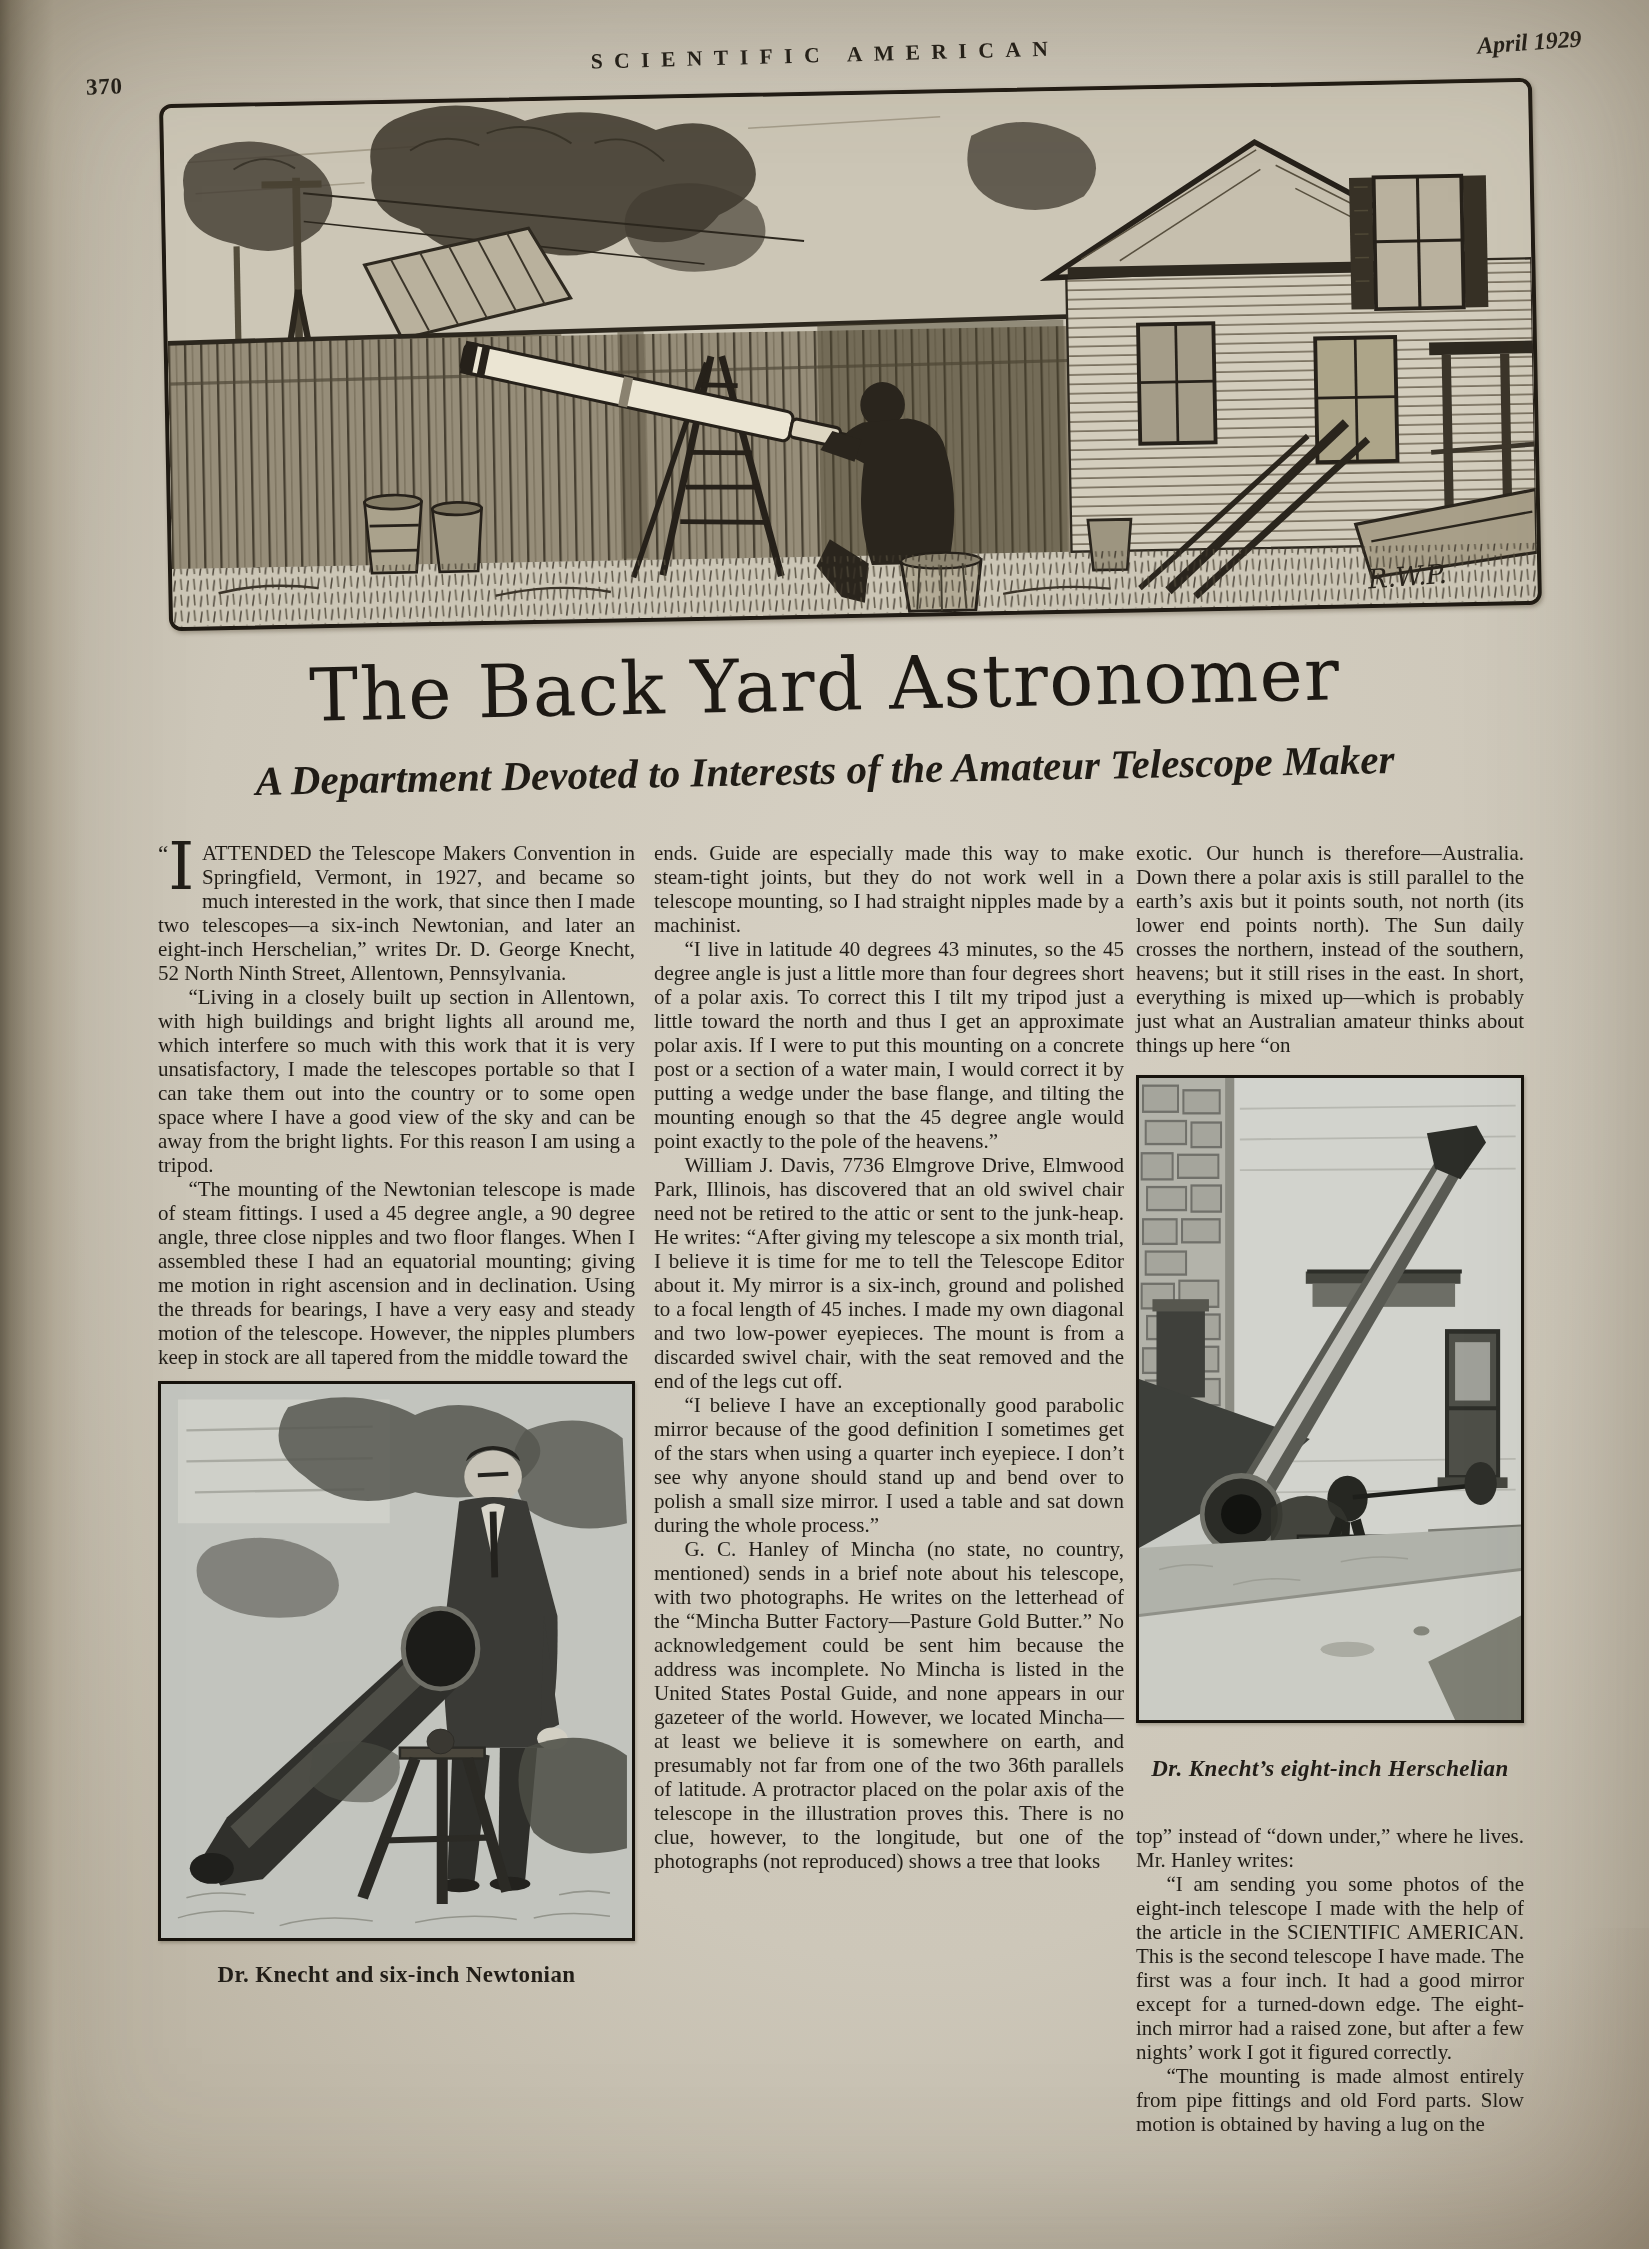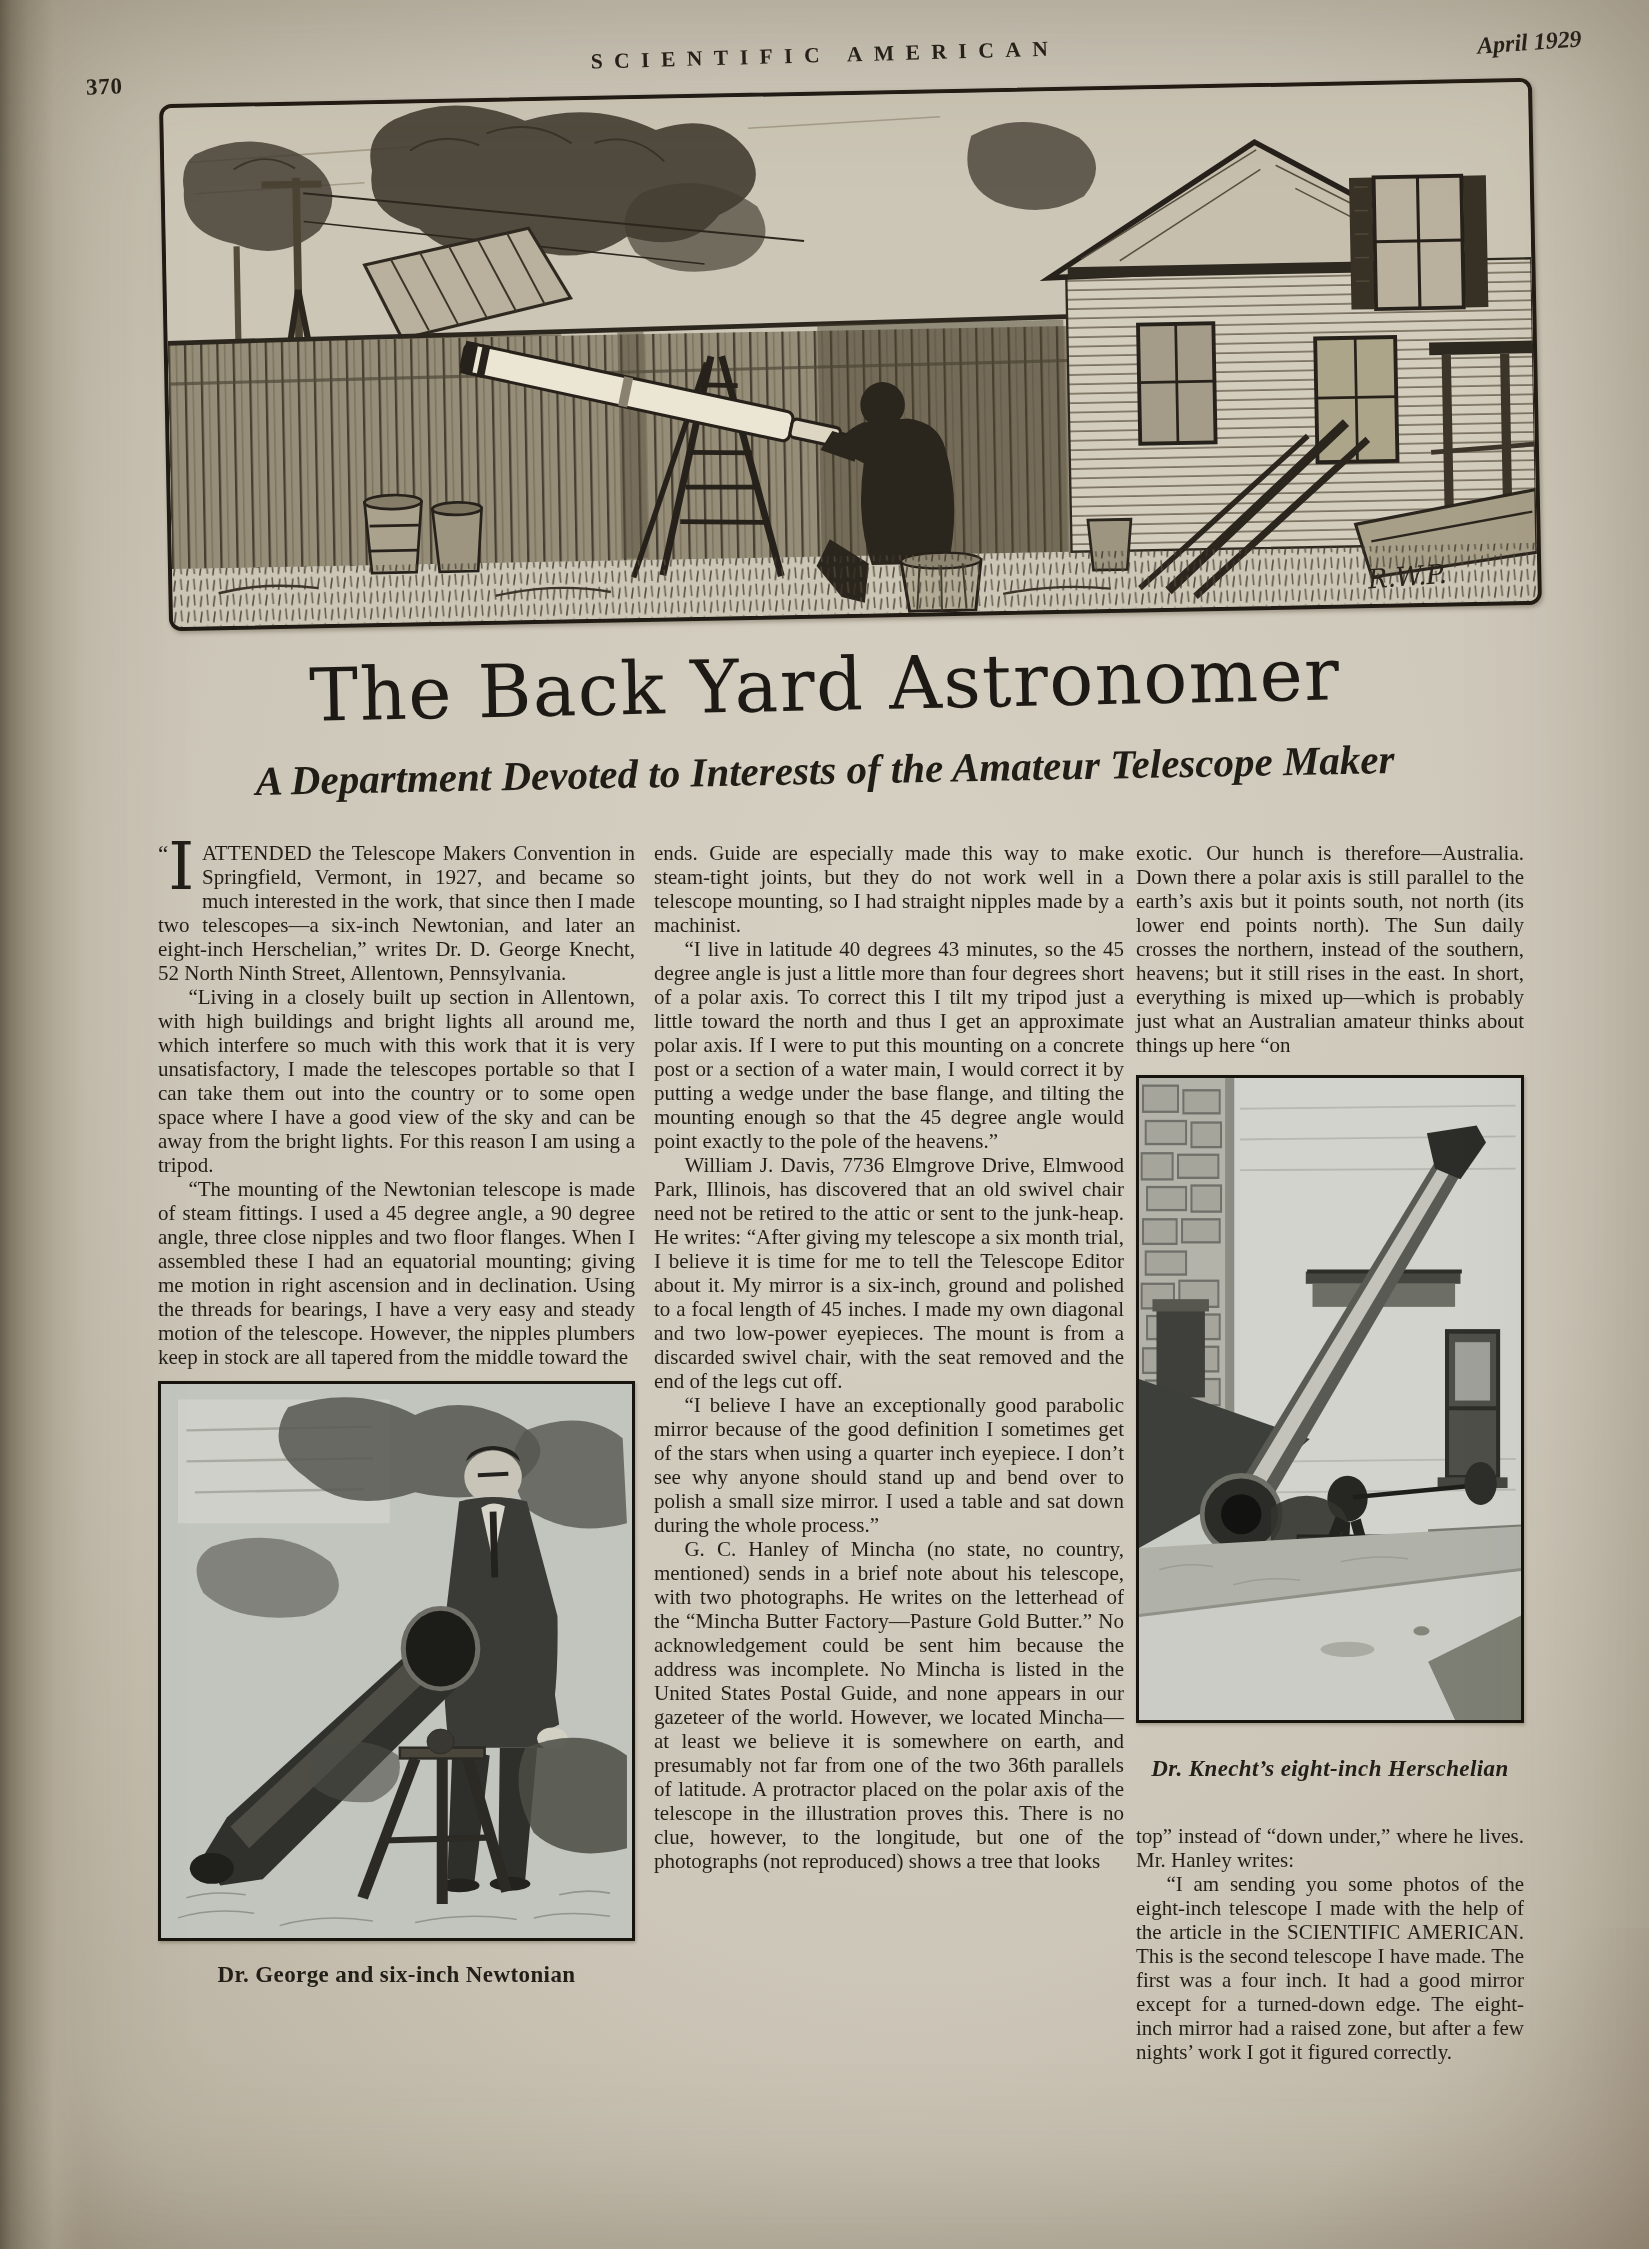--- a/index.html
+++ b/index.html
@@ -330,21 +330,21 @@
         <g fill="#4b4c44">
           <path d="M430 470 Q500 440 550 480 L550 600 Q480 620 440 580 Q410 520 430 470 Z" opacity=".85"></path>
           <path d="M180 470 Q240 450 280 480 Q290 520 250 540 Q200 545 175 515 Z" opacity=".6"></path>
         </g>
         <g stroke="#8f9087" stroke-width="2" opacity=".9">
           <path d="M20 690 q40 -14 90 -6 M140 700 q50 -16 110 -6 M300 696 q60 -14 120 -4 M440 690 q40 -10 90 -2" fill="none"></path>
           <path d="M30 664 q30 -10 70 -4 M470 660 q30 -8 60 -2" fill="none"></path>
         </g>
       </svg>
     </div>
-    <div class="caption">Dr. George and six-inch Newtonian</div>
+    <div class="caption">Dr. Knecht and six-inch Newtonian</div>
   </div>
 
   <div class="col" id="col2">
     <p>ends.  Guide are especially made this way to make steam-tight joints, but they do not work well in a telescope mounting, so I had straight nipples made by a machinist.</p>
     <p class="ind">“I live in latitude 40 degrees 43 minutes, so the 45 degree angle is just a little more than four degrees short of a polar axis.  To correct this I tilt my tripod just a little toward the north and thus I get an approximate polar axis.  If I were to put this mounting on a concrete post or a section of a water main, I would correct it by putting a wedge under the base flange, and tilting the mounting enough so that the 45 degree angle would point exactly to the pole of the heavens.”</p>
     <p class="ind">William J. Davis, 7736 Elmgrove Drive, Elmwood Park, Illinois, has discovered that an old swivel chair need not be retired to the attic or sent to the junk-heap.  He writes:  “After giving my telescope a six month trial, I believe it is time for me to tell the Telescope Editor about it.  My mirror is a six-inch, ground and polished to a focal length of 45 inches.  I made my own diagonal and two low-power eyepieces.  The mount is from a discarded swivel chair, with the seat removed and the end of the legs cut off.</p>
     <p class="ind">“I believe I have an exceptionally good parabolic mirror because of the good definition I sometimes get of the stars when using a quarter inch eyepiece.  I don’t see why anyone should stand up and bend over to polish a small size mirror.  I used a table and sat down during the whole process.”</p>
     <p class="ind">G. C. Hanley of Mincha (no state, no country, mentioned) sends in a brief note about his telescope, with two photographs.  He writes on the letterhead of the “Mincha Butter Factory—Pasture Gold Butter.”  No acknowledgement could be sent him because the address was incomplete.  No Mincha is listed in the United States Postal Guide, and none appears in our gazeteer of the world.  However, we located Mincha—at least we believe it is somewhere on earth, and presumably not far from one of the two 36th parallels of latitude.  A protractor placed on the polar axis of the telescope in the illustration proves this.  There is no clue, however, to the longitude, but one of the photographs (not reproduced) shows a tree that looks</p>
   </div>
 
@@ -448,15 +448,16 @@
           </g>
           <ellipse cx="310" cy="744" rx="40" ry="10" fill="#aaaba2"></ellipse>
           <ellipse cx="420" cy="720" rx="12" ry="6" fill="#84857b"></ellipse>
         </g>
       </svg>
     </div>
     <div class="caption" id="cap-herschelian">Dr. Knecht’s eight-inch Herschelian</div>
 
     <p>top” instead of “down under,” where he lives.  Mr. Hanley writes:</p>
     <p class="ind">“I am sending you some photos of the eight-inch telescope I made with the help of the article in the SCIENTIFIC AMERICAN. This is the second telescope I have made. The first was a four inch.  It had a good mirror except for a turned-down edge. The eight-inch mirror had a raised zone, but after a few nights’ work I got it figured correctly.</p>
+    <p class="ind">“The mounting is made almost entirely from pipe fittings and old Ford parts. Slow motion is obtained by having a lug on the</p>
   </div>
 </div>
 
 
 </body></html>

